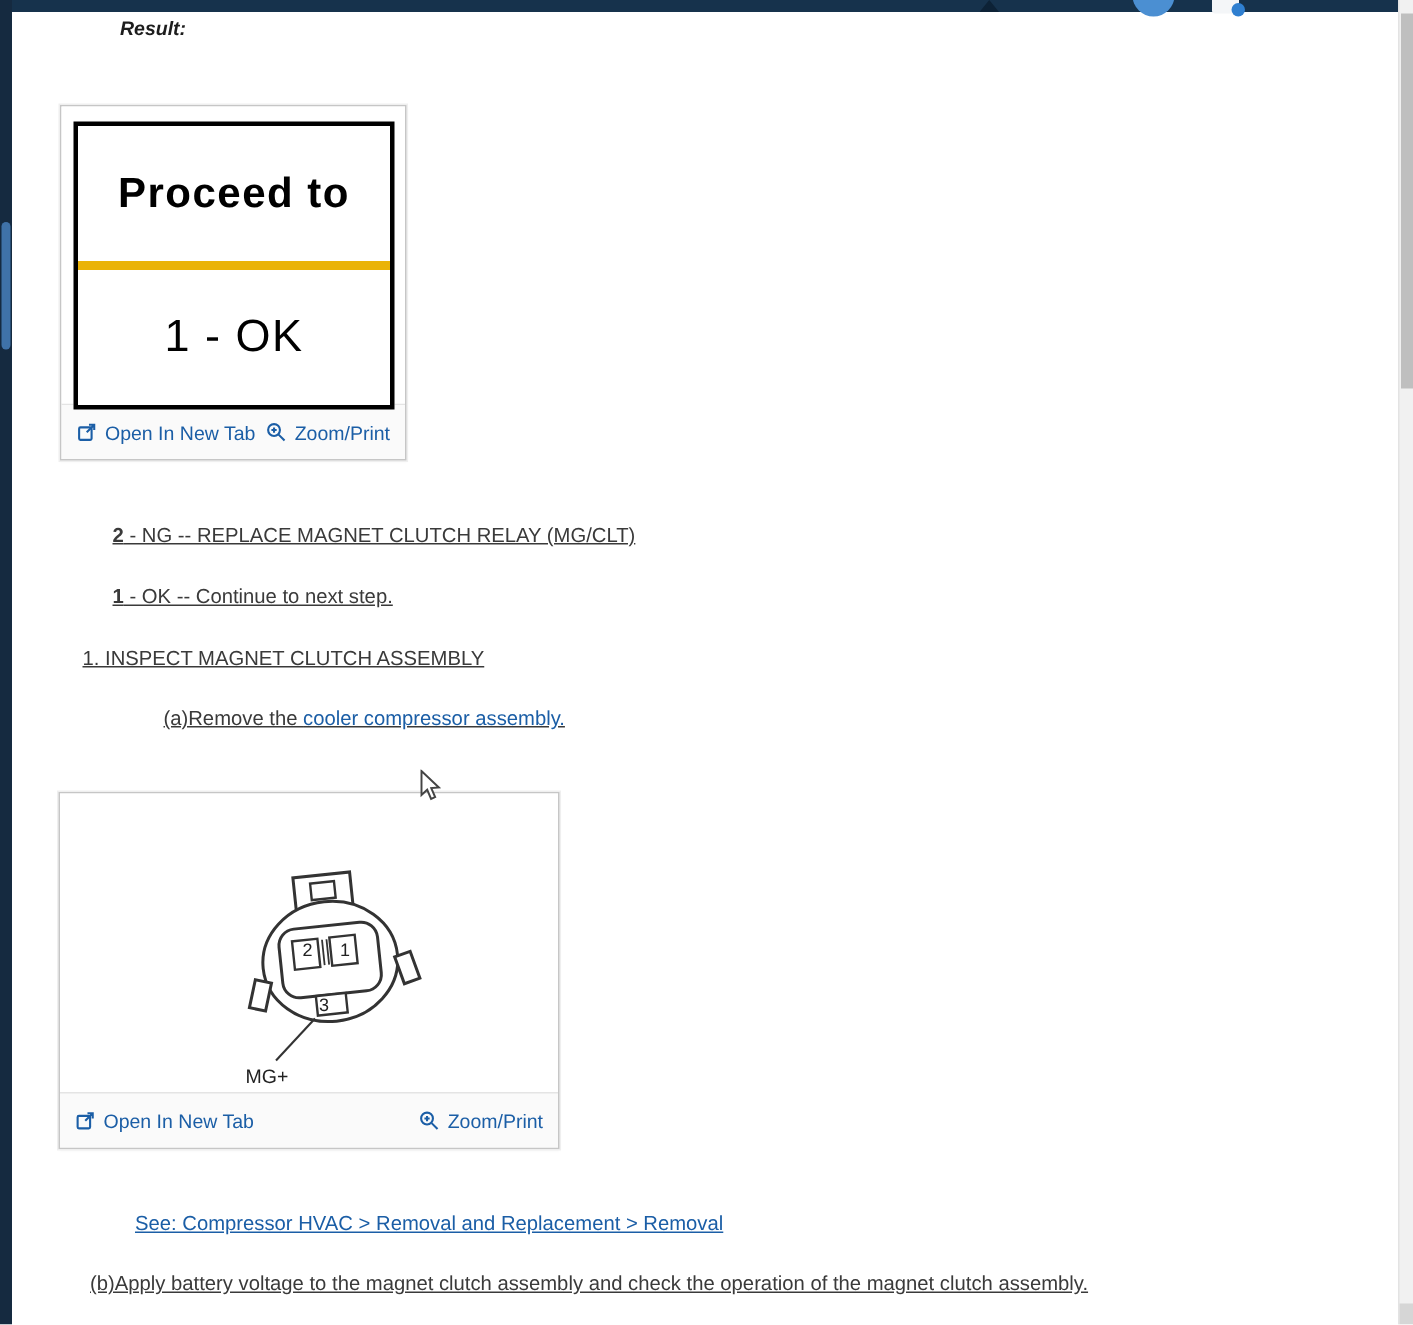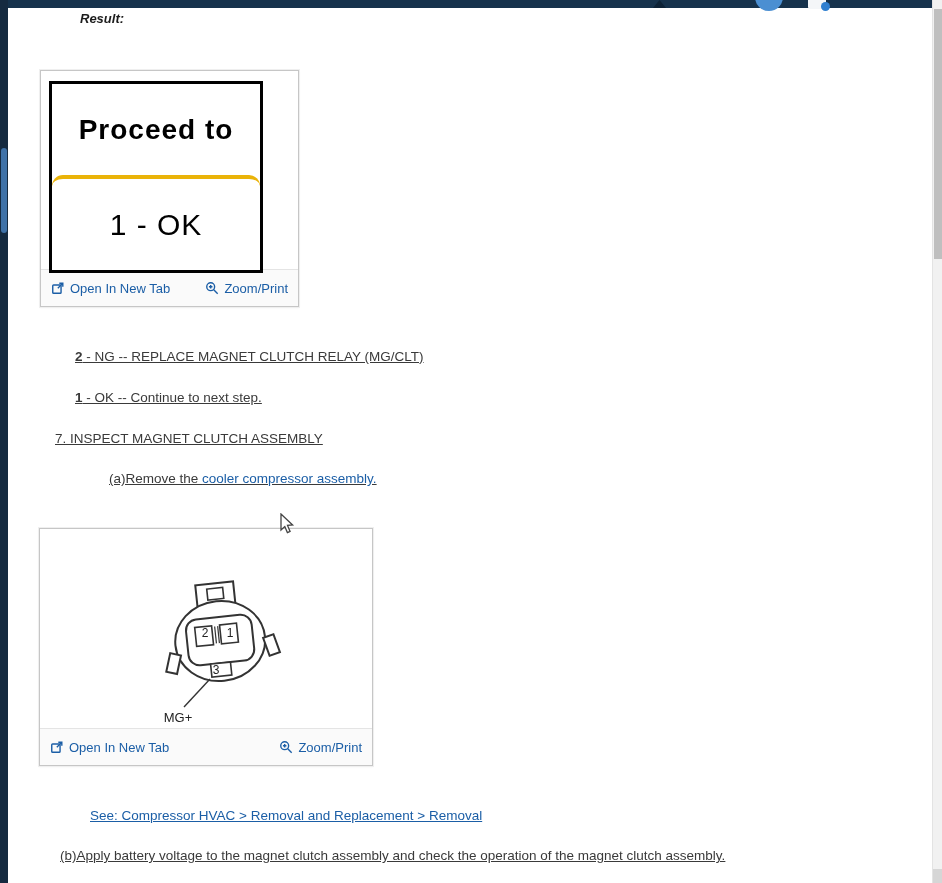--- a/index.html
+++ b/index.html
@@ -50,21 +50,21 @@
   .fig-link { display:flex; align-items:center; gap:5px; color:#1b5ea6; font-size:13px; }
   .fig-link svg { display:block; }
 
   
   .result-table {
     position:absolute; left:8px; top:10px; width:214px; height:192px;
     border:3px solid #000; display:flex; flex-direction:column; background:#fff;
   }
   .rt-row { flex:1; display:flex; align-items:center; justify-content:center;
     font-size:30px; color:#000; letter-spacing:1px; }
-  .rt-row + .rt-row { border-top:4px solid #eab308;border-radius:11px; }
+  .rt-row + .rt-row { border-top:6px solid #eab308; }
   .rt-head { font-weight:bold; font-size:28px; }
 
   
   .connector-svg { position:absolute; left:100px; top:48px; }
 
   
   .cursor { position:absolute; left:280px; top:513px; z-index:20; }
 </style>
 </head>
 <body>
@@ -81,21 +81,21 @@
   <div class="left-thumb"></div>
 </div>
 
 <div class="v-scrollbar">
   <div class="v-thumb"></div>
   <div class="v-bottom"></div>
 </div>
 
 <div class="result-label">Result:</div>
 
-<div class="figure" style="left:40px; top:70px; width:259px; height:237px;">
+<div class="figure" style="left:40px; top:70px; width:231px; height:237px;">
   <div class="fig-img">
     <div class="result-table">
       <div class="rt-row rt-head">Proceed to</div>
       <div class="rt-row">1 - OK</div>
     </div>
   </div>
   <div class="fig-footer">
     <a class="fig-link">
       <svg width="14" height="14" viewBox="0 0 16 16" fill="none" stroke="#1b5ea6" stroke-width="1.6">
         <rect x="2" y="4.5" width="9.5" height="9.5" rx="1"></rect>
@@ -112,21 +112,21 @@
     </a>
   </div>
 </div>
 
 <div class="line" style="left:75px; top:349px;">
   <span class="b">2</span><span> - NG -- REPLACE MAGNET CLUTCH RELAY (MG/CLT)</span>
 </div>
 <div class="line" style="left:75px; top:390px;">
   <span class="b">1</span><span> - OK -- Continue to next step.</span>
 </div>
-<div class="line" style="left:55px; top:431px;">7. INSPECT MAGNET CLUTCH ASSEMBLY</div>
+<div class="line" style="left:55px; top:431px;">1. INSPECT MAGNET CLUTCH ASSEMBLY</div>
 <div class="line" style="left:65px; top:471px;margin-left:44px;">
   <span>(a)Remove the </span><a class="link">cooler compressor assembly.</a>
 </div>
 
 <div class="figure" style="left:39px; top:528px; width:334px; height:238px;">
   <div class="fig-img">
     <svg class="connector-svg" width="170" height="158" viewBox="0 0 170 158">
       <g stroke="#333" fill="#fff" stroke-width="2" transform="rotate(-6 80 62)">
 
         <rect x="61" y="6" width="38" height="22"></rect>

